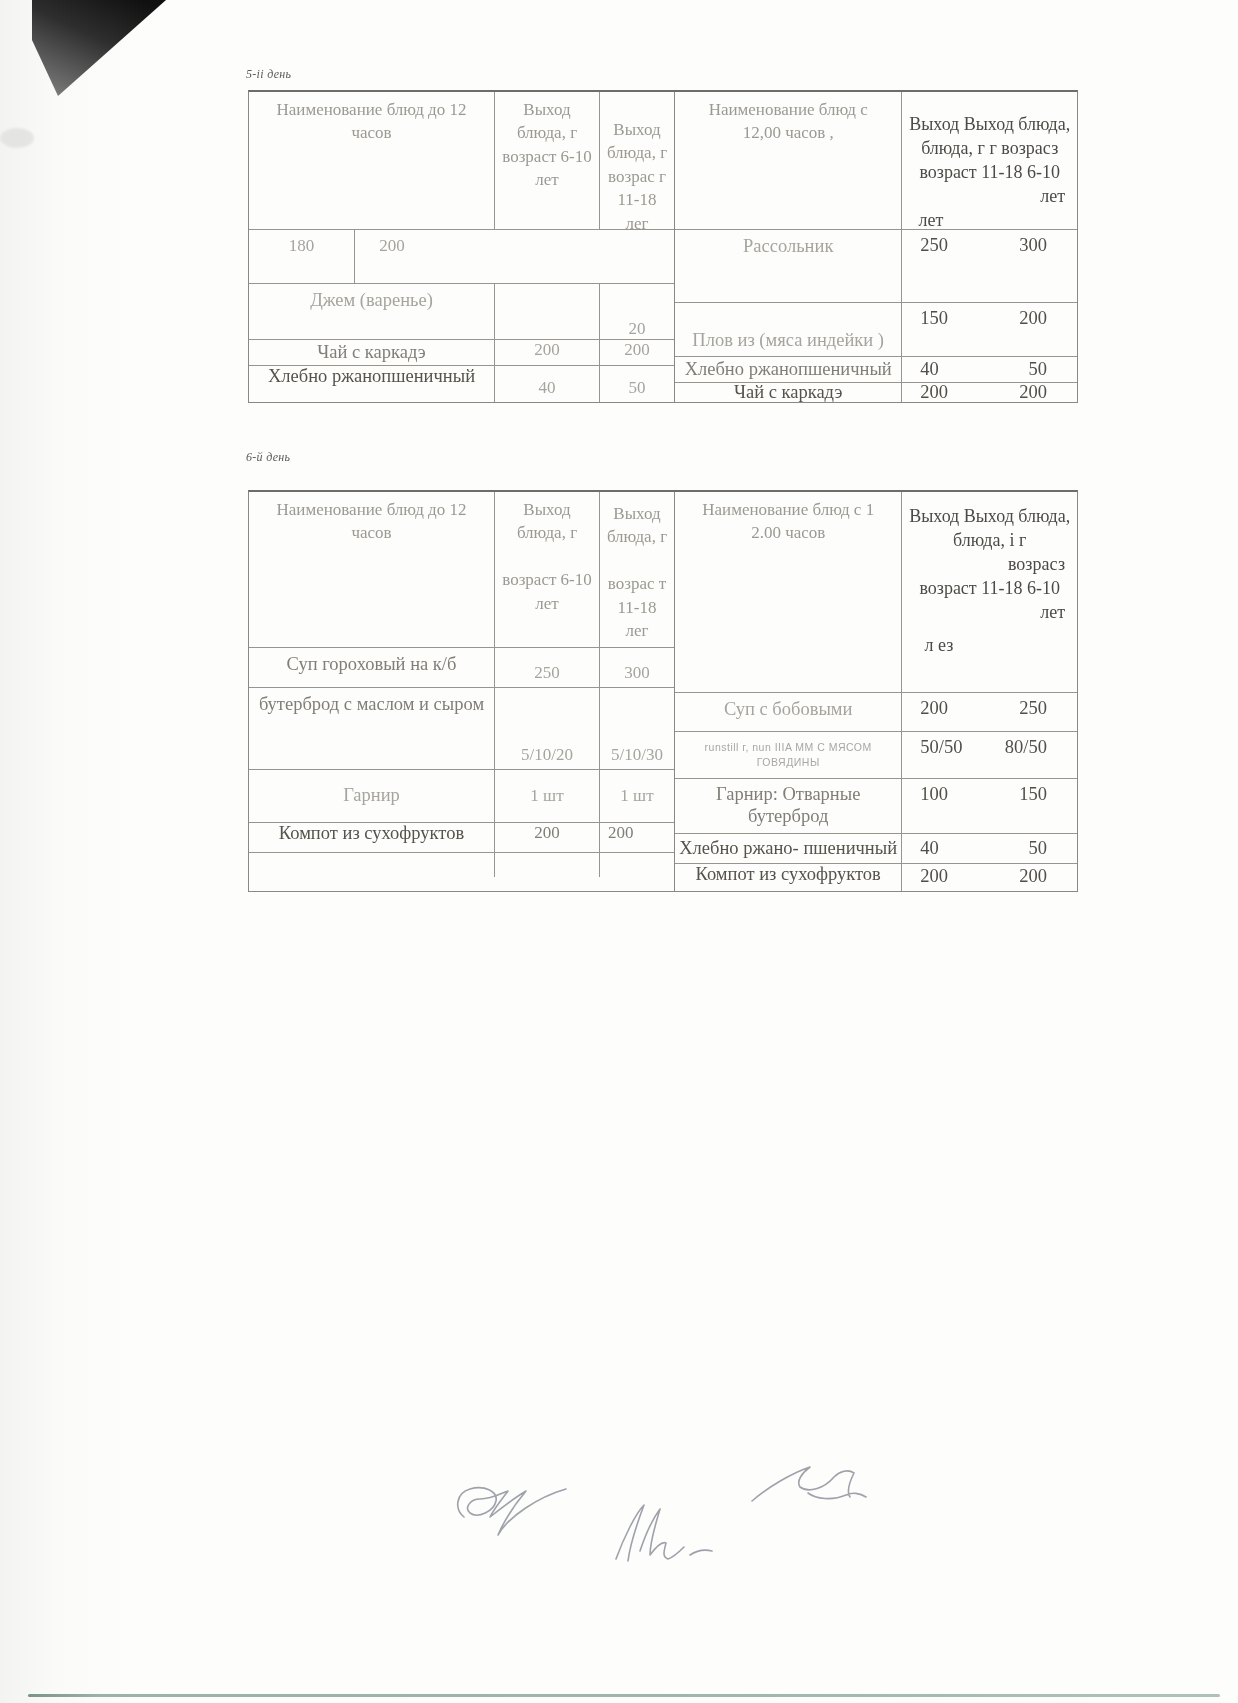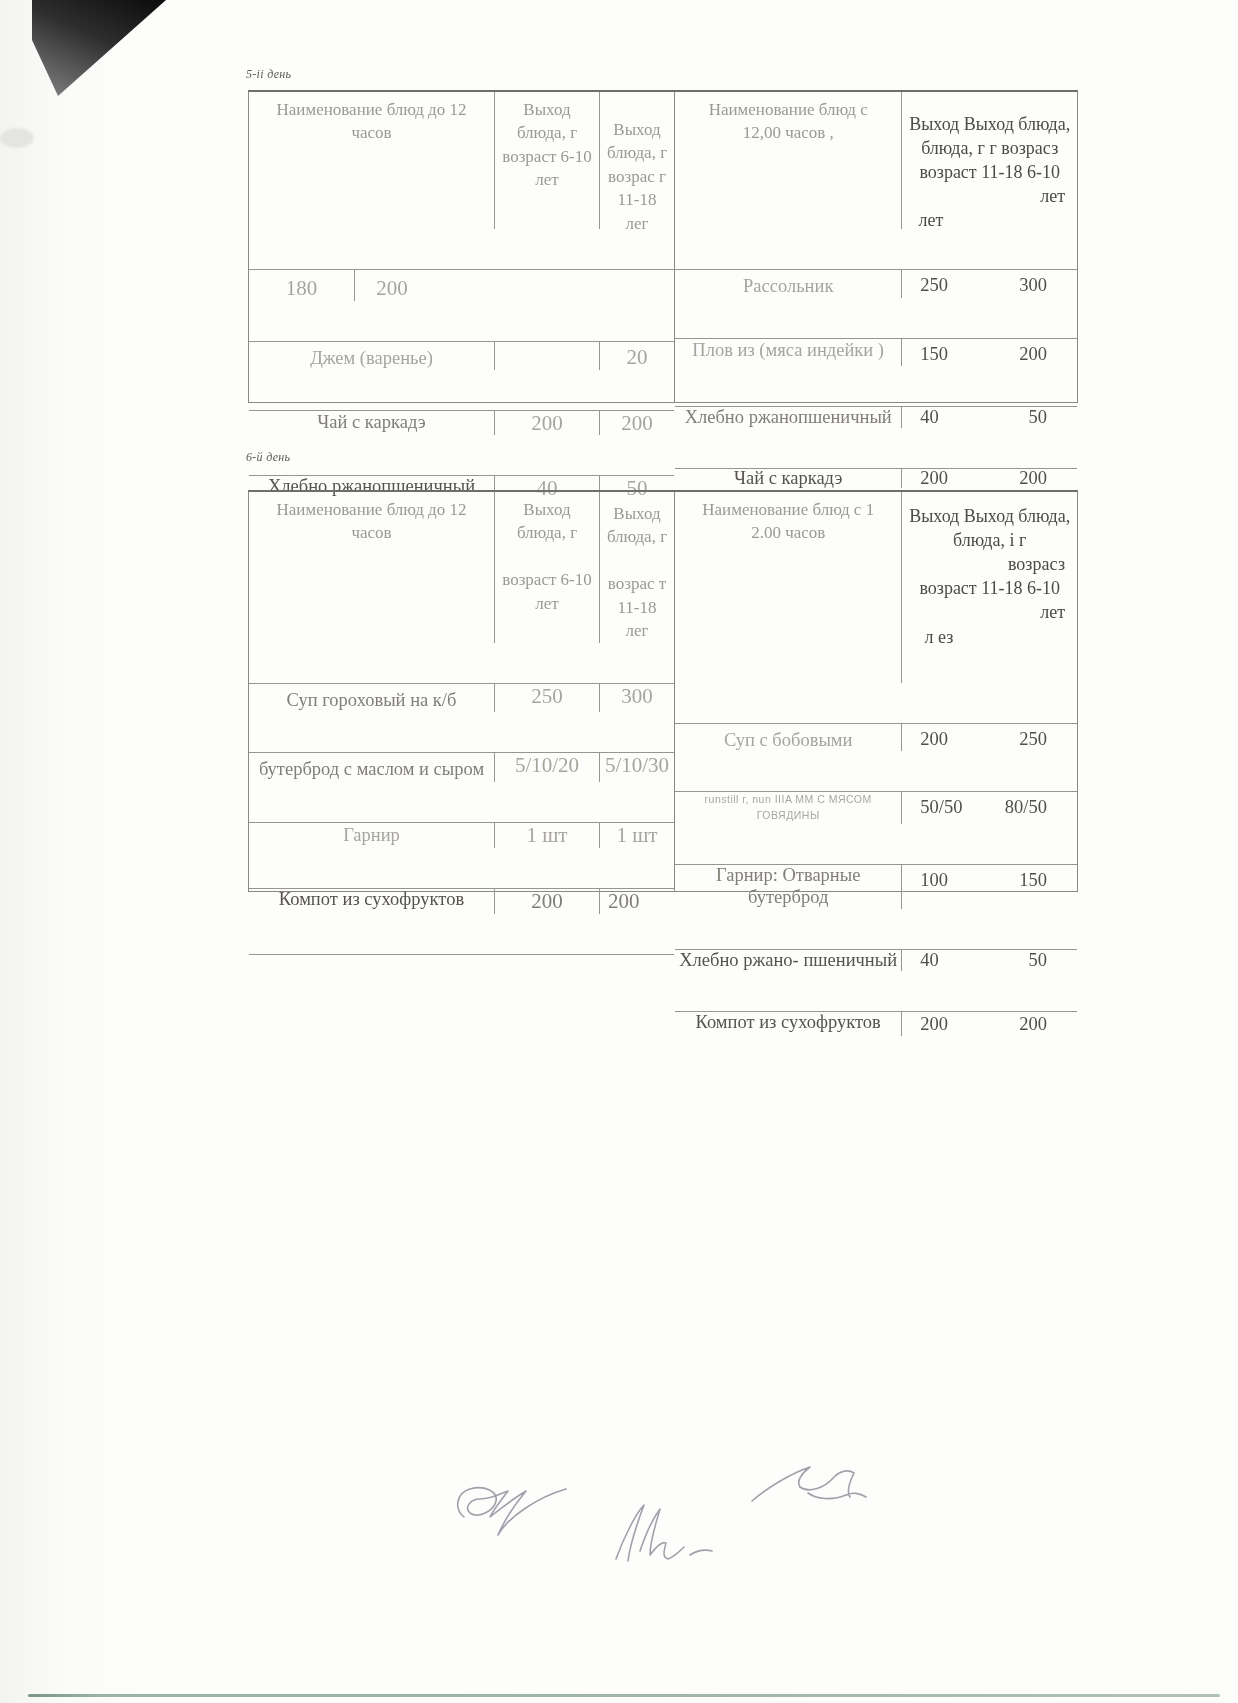--- a/index.html
+++ b/index.html
@@ -32,30 +32,30 @@
   }
   
   .day-label {
     position:absolute; font-size:12px; color:#5c5a54; letter-spacing:.3px;font-style:italic;
   }
   
   .menu-table {
     position:absolute; display:flex; width:830px;
     border:1px solid #8a8880; border-top:2px solid #6f6d67;
   }
-  .sub { display:flex; flex-direction:column;gap:40px; }
+  .sub { display:flex; flex-direction:column; }
   .sub-left  { width:425px; }
   .sub-right { width:403px; border-left:1px solid #8a8880; }
   .row { display:flex; border-top:1px solid #97958d; }
   .row:first-child { border-top:none; }
   .cell {
     display:flex; flex-direction:column;
     align-items:center; justify-content:center;
     text-align:center; overflow:visible;
-    font-size:21px; line-height:1.18; color:#8a8880;
+    font-size:17px; line-height:1.18; color:#8a8880;
   }
   .cell + .cell { border-left:1px solid #97958d; }
   .cL1 { width:245px; } .cL2 { width:105px; } .cL3 { width:75px; }
   .cR1 { width:227px; } .cR2 { width:176px; }
   .preline { white-space:pre-line; }
   .va-top    { justify-content:flex-start; }
   .va-bottom { justify-content:flex-end; }
   .ha-left   { align-items:flex-start; text-align:left; padding-left:8px; }
   .pt6  { padding-top:6px; }  .pt10 { padding-top:10px; }
   .pt26 { padding-top:26px; } .pb4 { padding-bottom:4px; }

